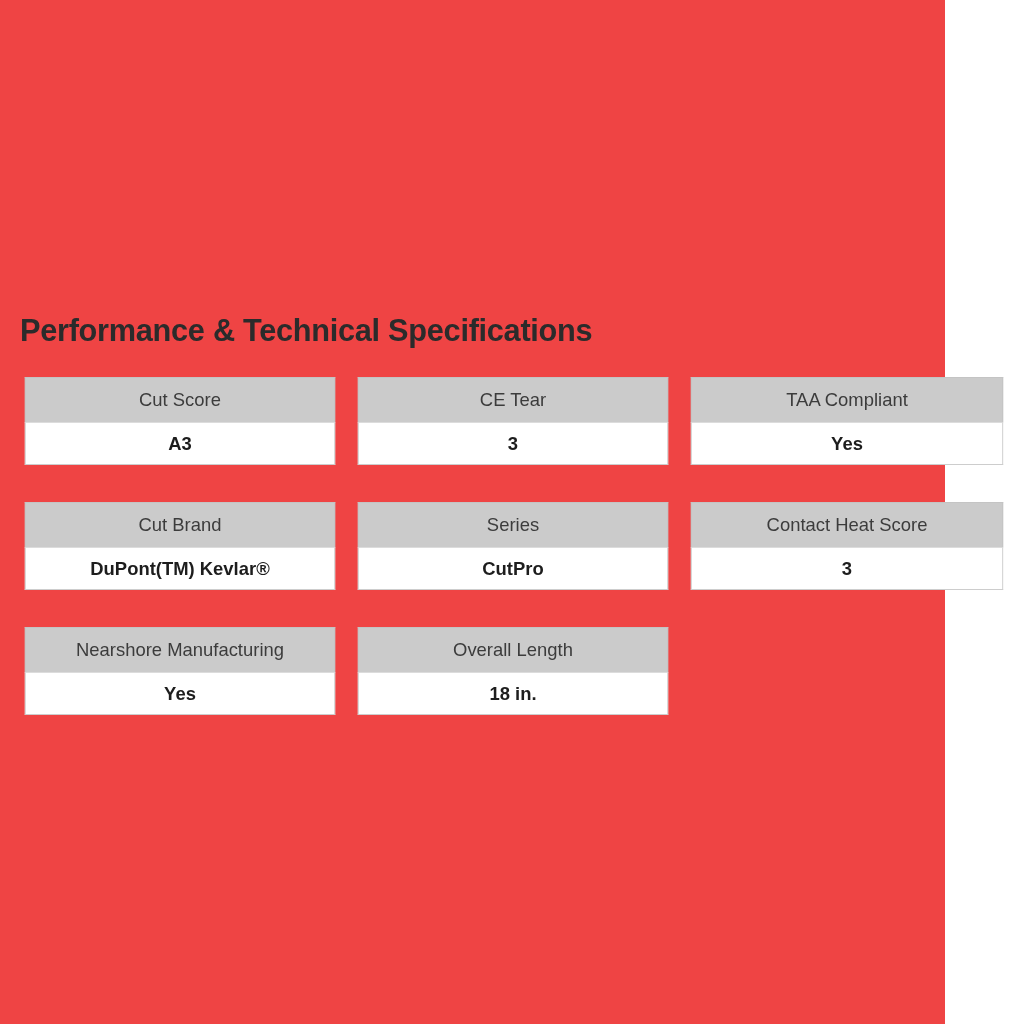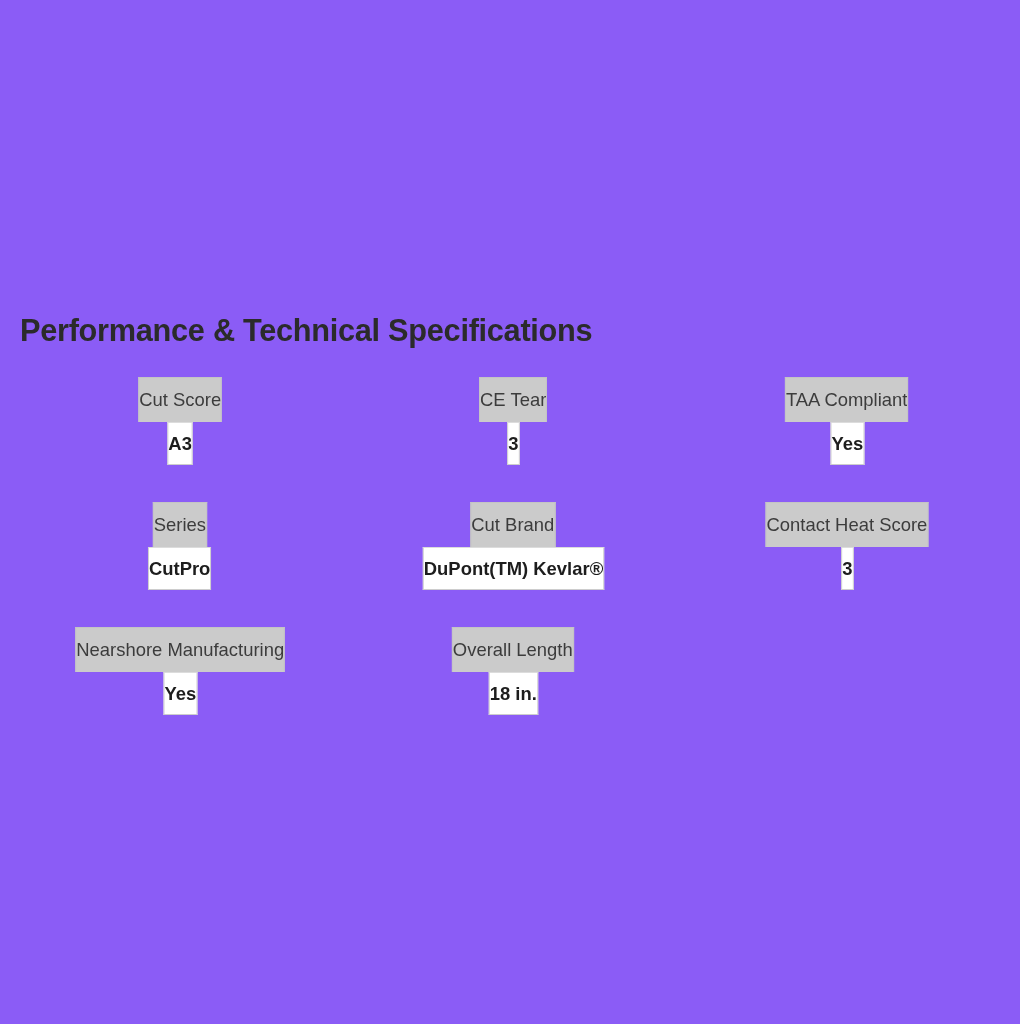--- a/index.html
+++ b/index.html
@@ -9,23 +9,23 @@
   body {
     width: 1024px;
     height: 1024px;
     background: #ffffff;
     font-family: "Liberation Sans", sans-serif;
     overflow: hidden;
   }
 
   #page {
     position: relative;
-    width: 1020px;
+    width: 945px;
     height: 1024px;
-    background: #8b5cf6;
+    background: #ef4444;
   }
 
   
   .section-title {
     position: absolute;
     left: 20px;
     top: 310px;
     font-family: "Liberation Sans Narrow", "Liberation Sans", sans-serif;
     font-size: 32px;
     font-weight: bold;
@@ -46,21 +46,20 @@
     display: grid;
     grid-template-columns: 320px 320px 322px;
     column-gap: 13px;
     row-gap: 37px;
   }
 
   .spec-card {
     display: flex;
     flex-direction: column;
     box-sizing: border-box;
-    align-items: center;
   }
 
   .spec-head {
     height: 45px;
     background: #cbcbcb;
     border: 1px solid #c4c4c4;
     border-bottom: none;
     box-sizing: border-box;
     display: flex;
     align-items: center;
@@ -113,27 +112,27 @@
       <div class="spec-value">3</div>
     </div>
 
 
     <div class="spec-card">
       <div class="spec-head">TAA Compliant</div>
       <div class="spec-value">Yes</div>
     </div>
 
     <div class="spec-card">
-      <div class="spec-head">Series</div>
-      <div class="spec-value">CutPro</div>
+      <div class="spec-head">Cut Brand</div>
+      <div class="spec-value">DuPont(TM) Kevlar®</div>
     </div>
 
     <div class="spec-card">
-      <div class="spec-head">Cut Brand</div>
-      <div class="spec-value">DuPont(TM) Kevlar®</div>
+      <div class="spec-head">Series</div>
+      <div class="spec-value">CutPro</div>
     </div>
 
     <div class="spec-card">
       <div class="spec-head">Contact Heat Score</div>
       <div class="spec-value">3</div>
     </div>
 
     <div class="spec-card">
       <div class="spec-head">Nearshore Manufacturing</div>
       <div class="spec-value">Yes</div>

